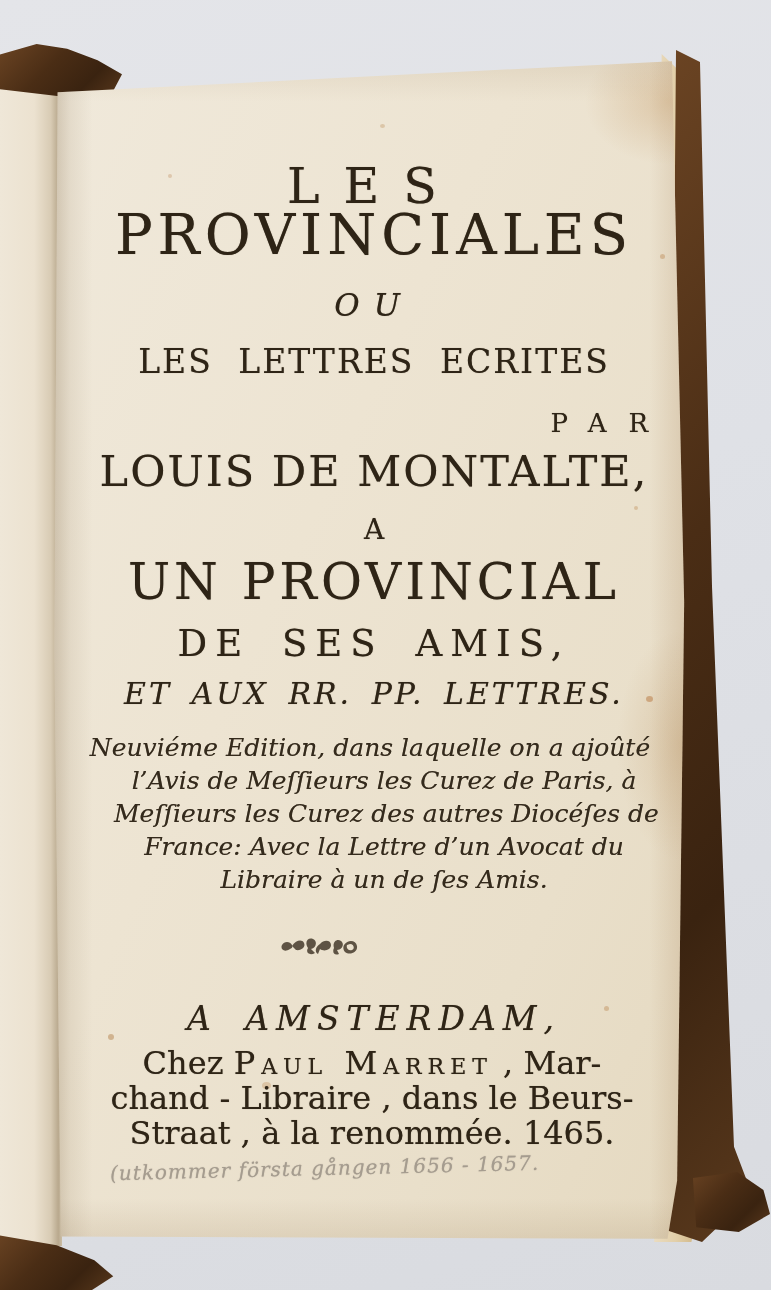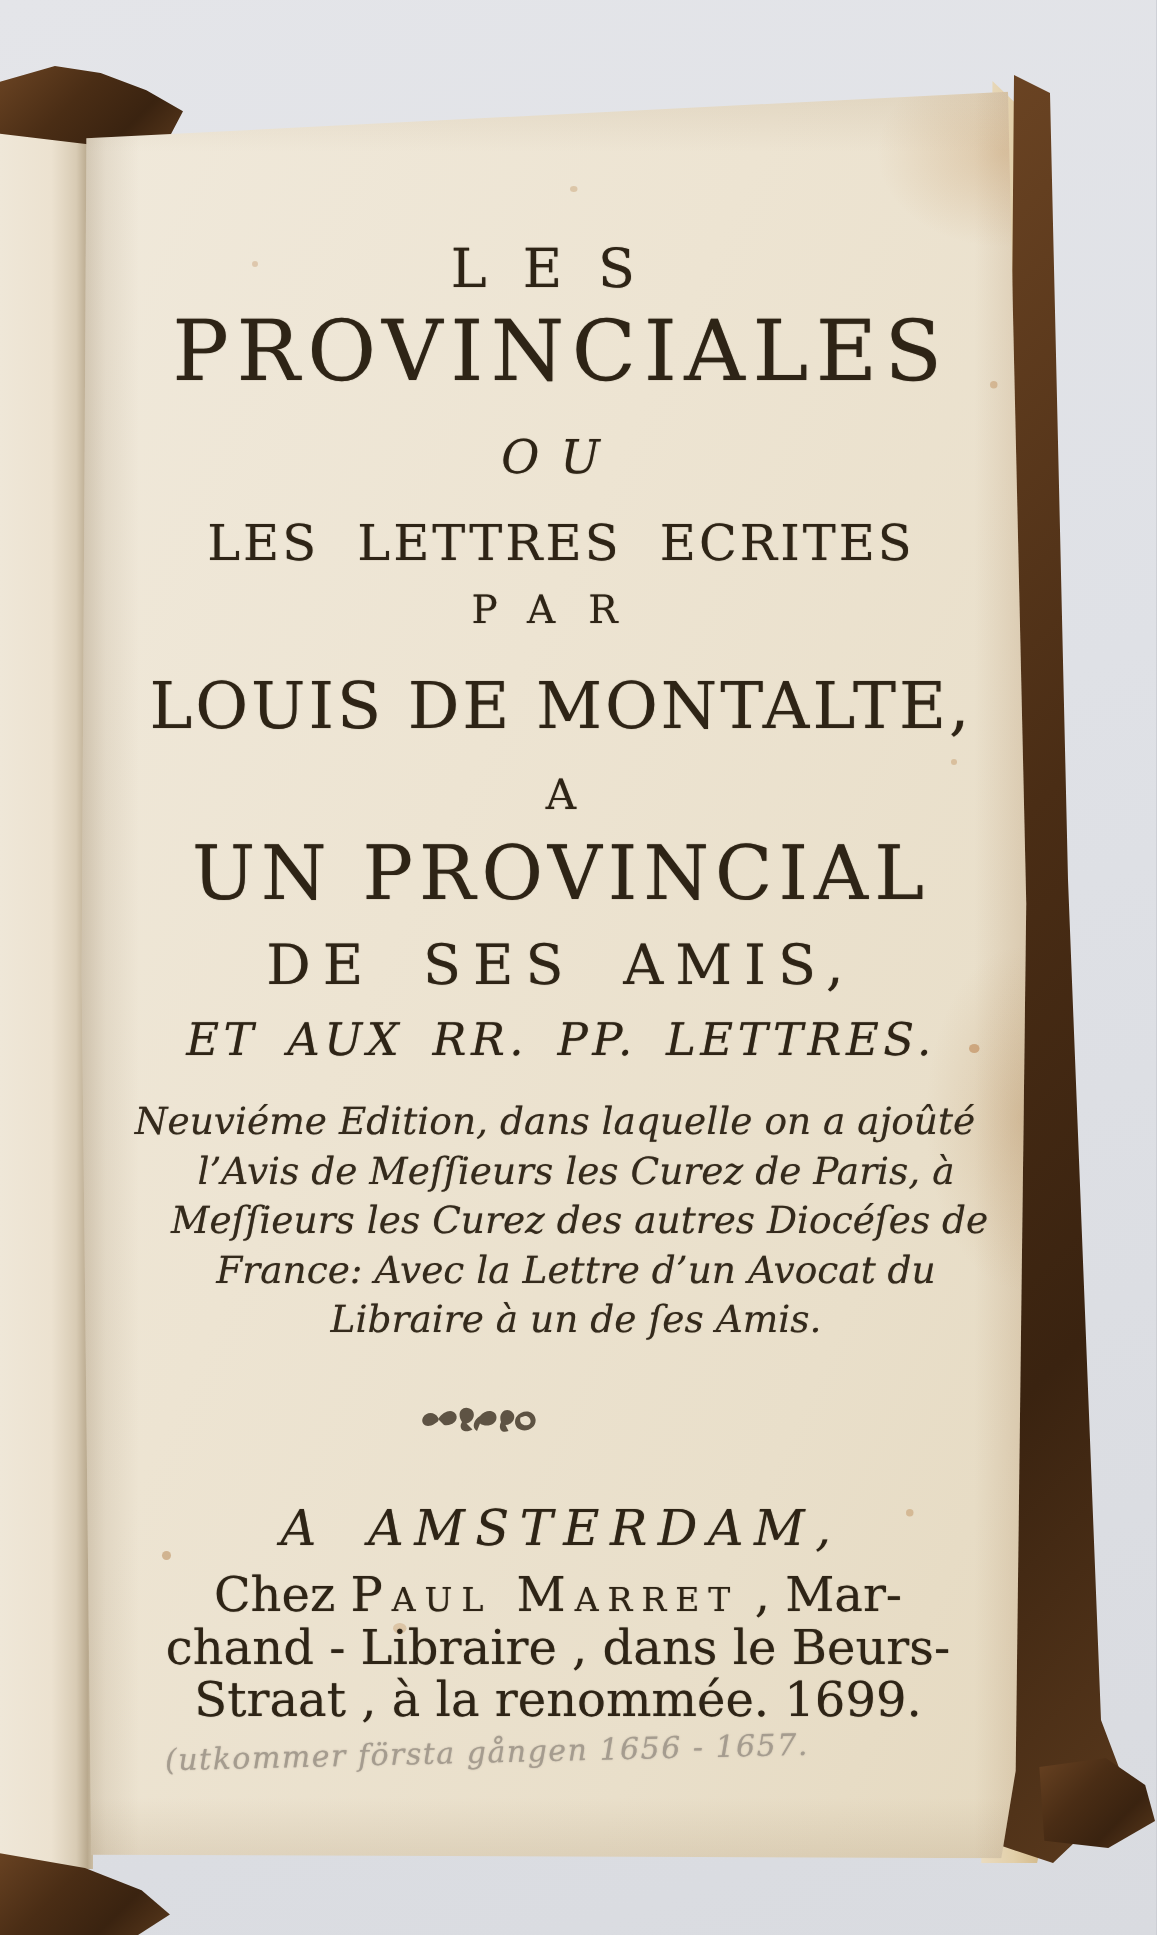--- a/index.html
+++ b/index.html
@@ -39,25 +39,25 @@
       linear-gradient(115deg,#f0e9db 0%,#ede4d2 40%,#e9dfca 75%,#e5d9c0 100%);
   }
   .spot{position:absolute;border-radius:50%;pointer-events:none;}
   
   .tline{
     position:absolute;left:30px;right:18px;text-align:center;
     color:#2e2416;line-height:1;
     text-shadow:0 0 .7px rgba(46,36,22,.6);
     white-space:nowrap;
   }
-  .t-les{top:108px;font-size:36px;letter-spacing:24px;}
+  .t-les{top:108px;font-size:49px;letter-spacing:24px;}
   .t-prov{top:153px;font-size:56px;letter-spacing:5px;}
   .t-ou{top:236px;font-size:31px;letter-spacing:14px;font-style:italic;}
   .t-lettres{top:291px;font-size:33px;letter-spacing:2px;word-spacing:13px;}
-  .t-par{top:340px;font-size:26px;letter-spacing:22px;}
+  .t-par{top:356px;font-size:26px;letter-spacing:22px;text-align:right;}
   .t-louis{top:396px;font-size:43px;letter-spacing:2px;}
   .t-a{top:462px;font-size:28px;}
   .t-unprov{top:503px;font-size:50px;letter-spacing:4px;}
   .t-amis{top:571px;font-size:37px;letter-spacing:8px;word-spacing:12px;}
   .t-jesuites{top:625px;font-size:30px;letter-spacing:3px;word-spacing:7px;font-style:italic;}
   .editionnote{
     position:absolute;left:30px;right:34px;top:677px;
     font-style:italic;font-size:25px;line-height:33px;color:#342a1c;
     text-shadow:0 0 .6px rgba(52,42,28,.55);
   }
@@ -133,19 +133,19 @@
           <path d="M64,9 C68,3 76,4 77,10 C78,16 70,20 65,16 C63,14 63,11 64,9 Z M67,9 C66,12 68,15 72,14 C75,13 74,8 70,8 Z"></path>
         </g>
       </svg>
     </div>
 
     <div class="tline t-city">A AMSTERDAM,</div>
 
     <div class="imprint">
       <div><span>Chez </span><span class="pubname">Paul Marret</span><span> , Mar-</span></div>
       <div>chand - Libraire , dans le Beurs-</div>
-      <div>Straat , à la renommée. 1699.</div>
+      <div>Straat , à la renommée. 1465.</div>
     </div>
 
     <div class="pencil">(utkommer första gången 1656 - 1657.</div>
   </div>
 
 </div>
 
 </body></html>

